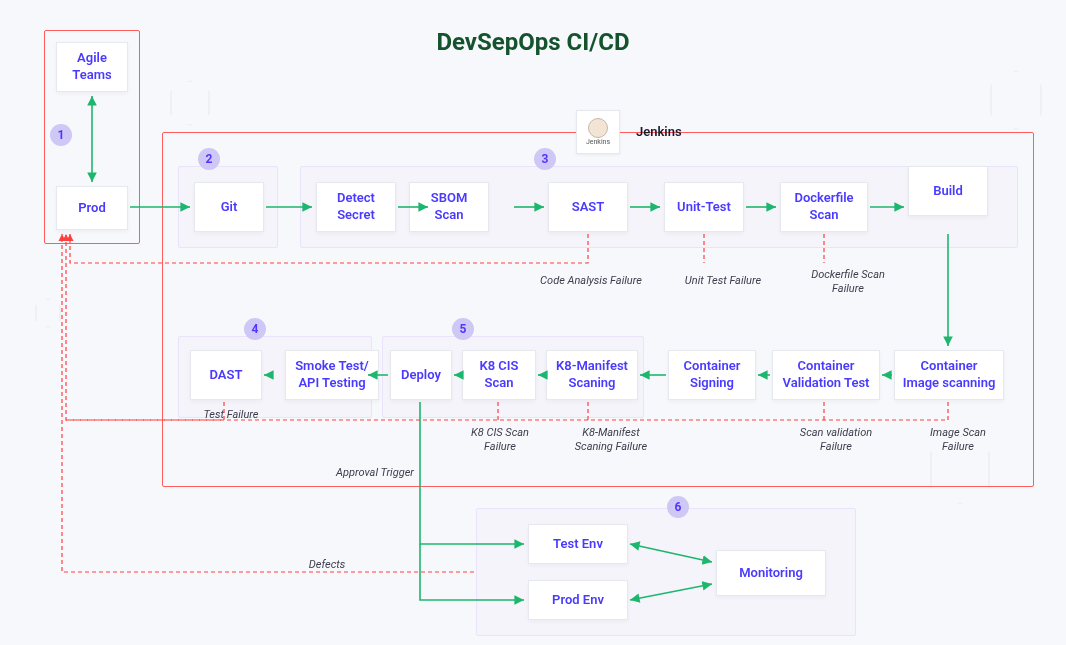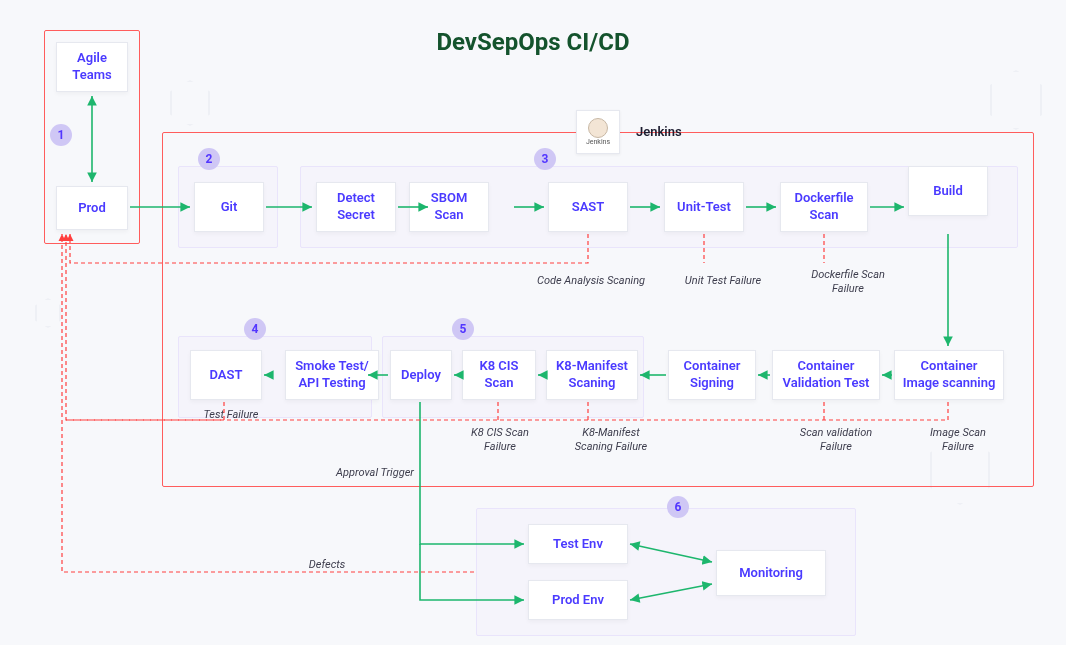--- a/index.html
+++ b/index.html
@@ -166,21 +166,21 @@
 Scan</div>
 <div class="node" style="left:390px;top:350px;width:62px;height:50px">Deploy</div>
 <div class="node" style="left:285px;top:350px;width:94px;height:50px;white-space:pre-line">Smoke Test/
 API Testing</div>
 <div class="node" style="left:190px;top:350px;width:72px;height:50px">DAST</div>
 
 <div class="node" style="left:528px;top:524px;width:100px;height:40px">Test Env</div>
 <div class="node" style="left:528px;top:580px;width:100px;height:40px">Prod Env</div>
 <div class="node" style="left:716px;top:550px;width:110px;height:46px">Monitoring</div>
 
-<div class="failure-label" style="left:526px;top:274px;width:130px">Code Analysis Scaning</div>
+<div class="failure-label" style="left:526px;top:274px;width:130px">Code Analysis Failure</div>
 <div class="failure-label" style="left:668px;top:274px;width:110px">Unit Test Failure</div>
 <div class="failure-label" style="left:788px;top:268px;width:120px;white-space:pre-line">Dockerfile Scan
 Failure</div>
 
 <div class="failure-label" style="left:186px;top:408px;width:90px">Test Failure</div>
 <div class="failure-label" style="left:450px;top:426px;width:100px;white-space:pre-line">K8 CIS Scan
 Failure</div>
 <div class="failure-label" style="left:556px;top:426px;width:110px;white-space:pre-line">K8-Manifest
 Scaning Failure</div>
 <div class="failure-label" style="left:776px;top:426px;width:120px;white-space:pre-line">Scan validation

